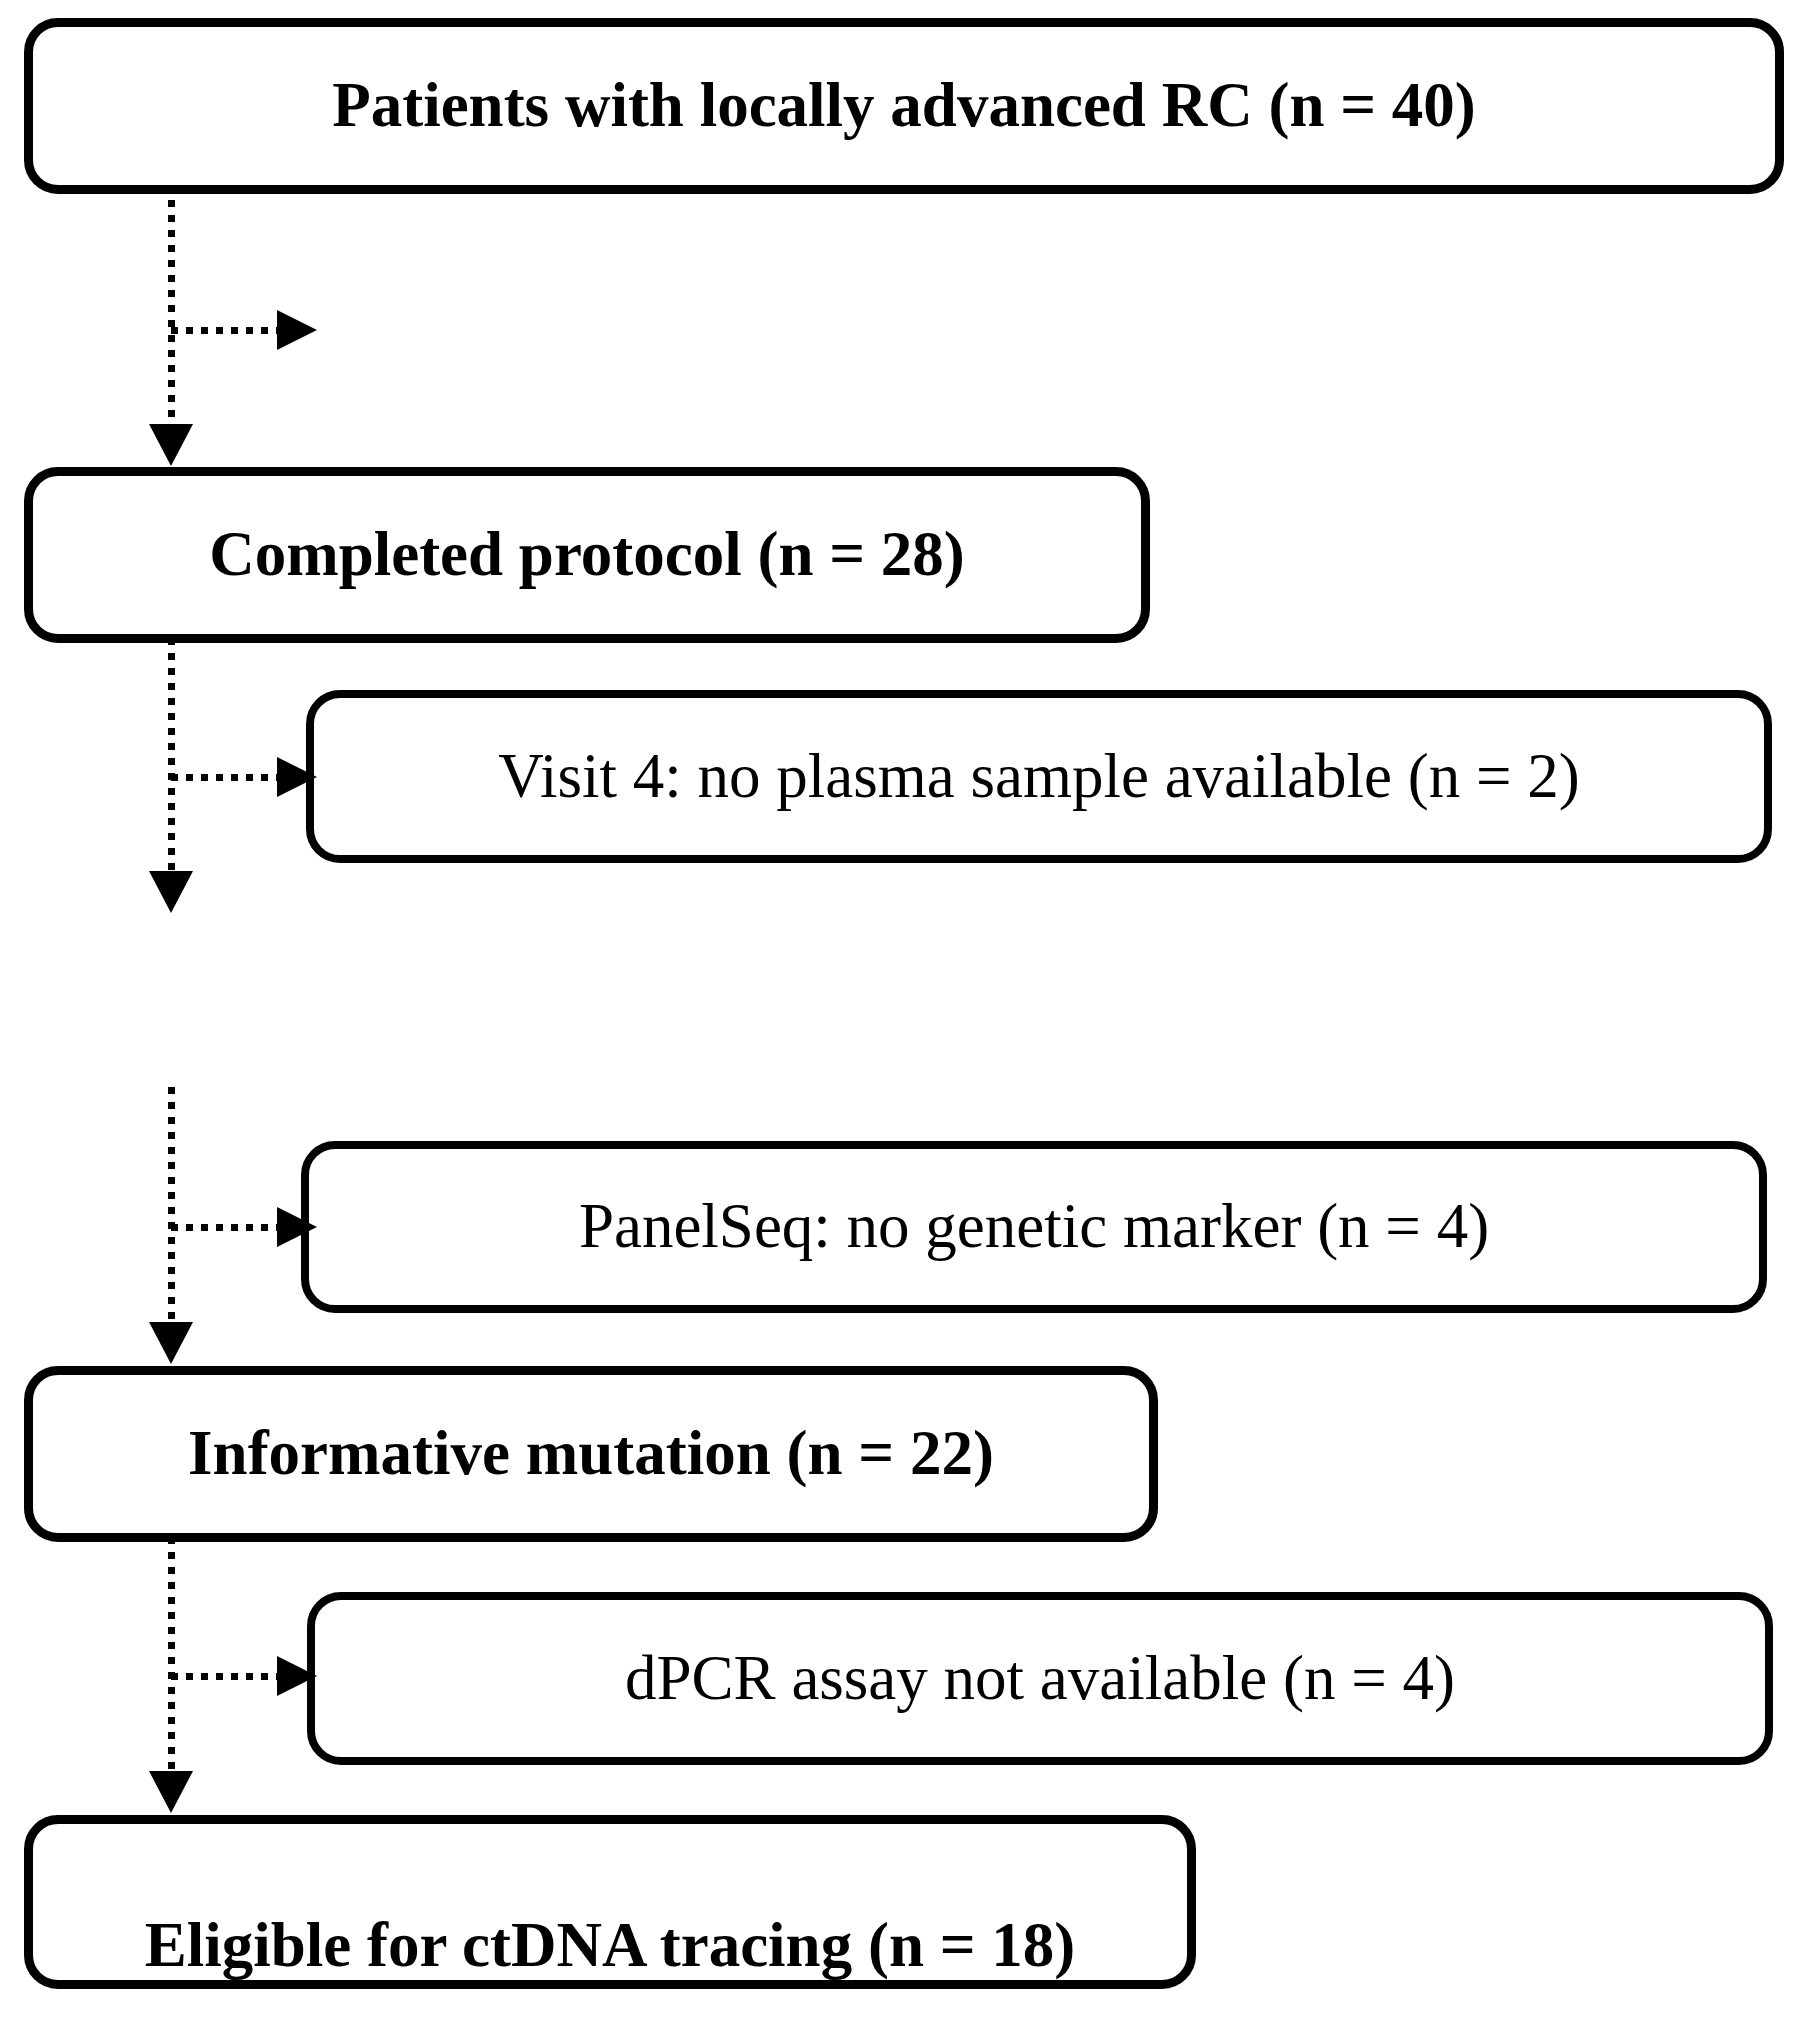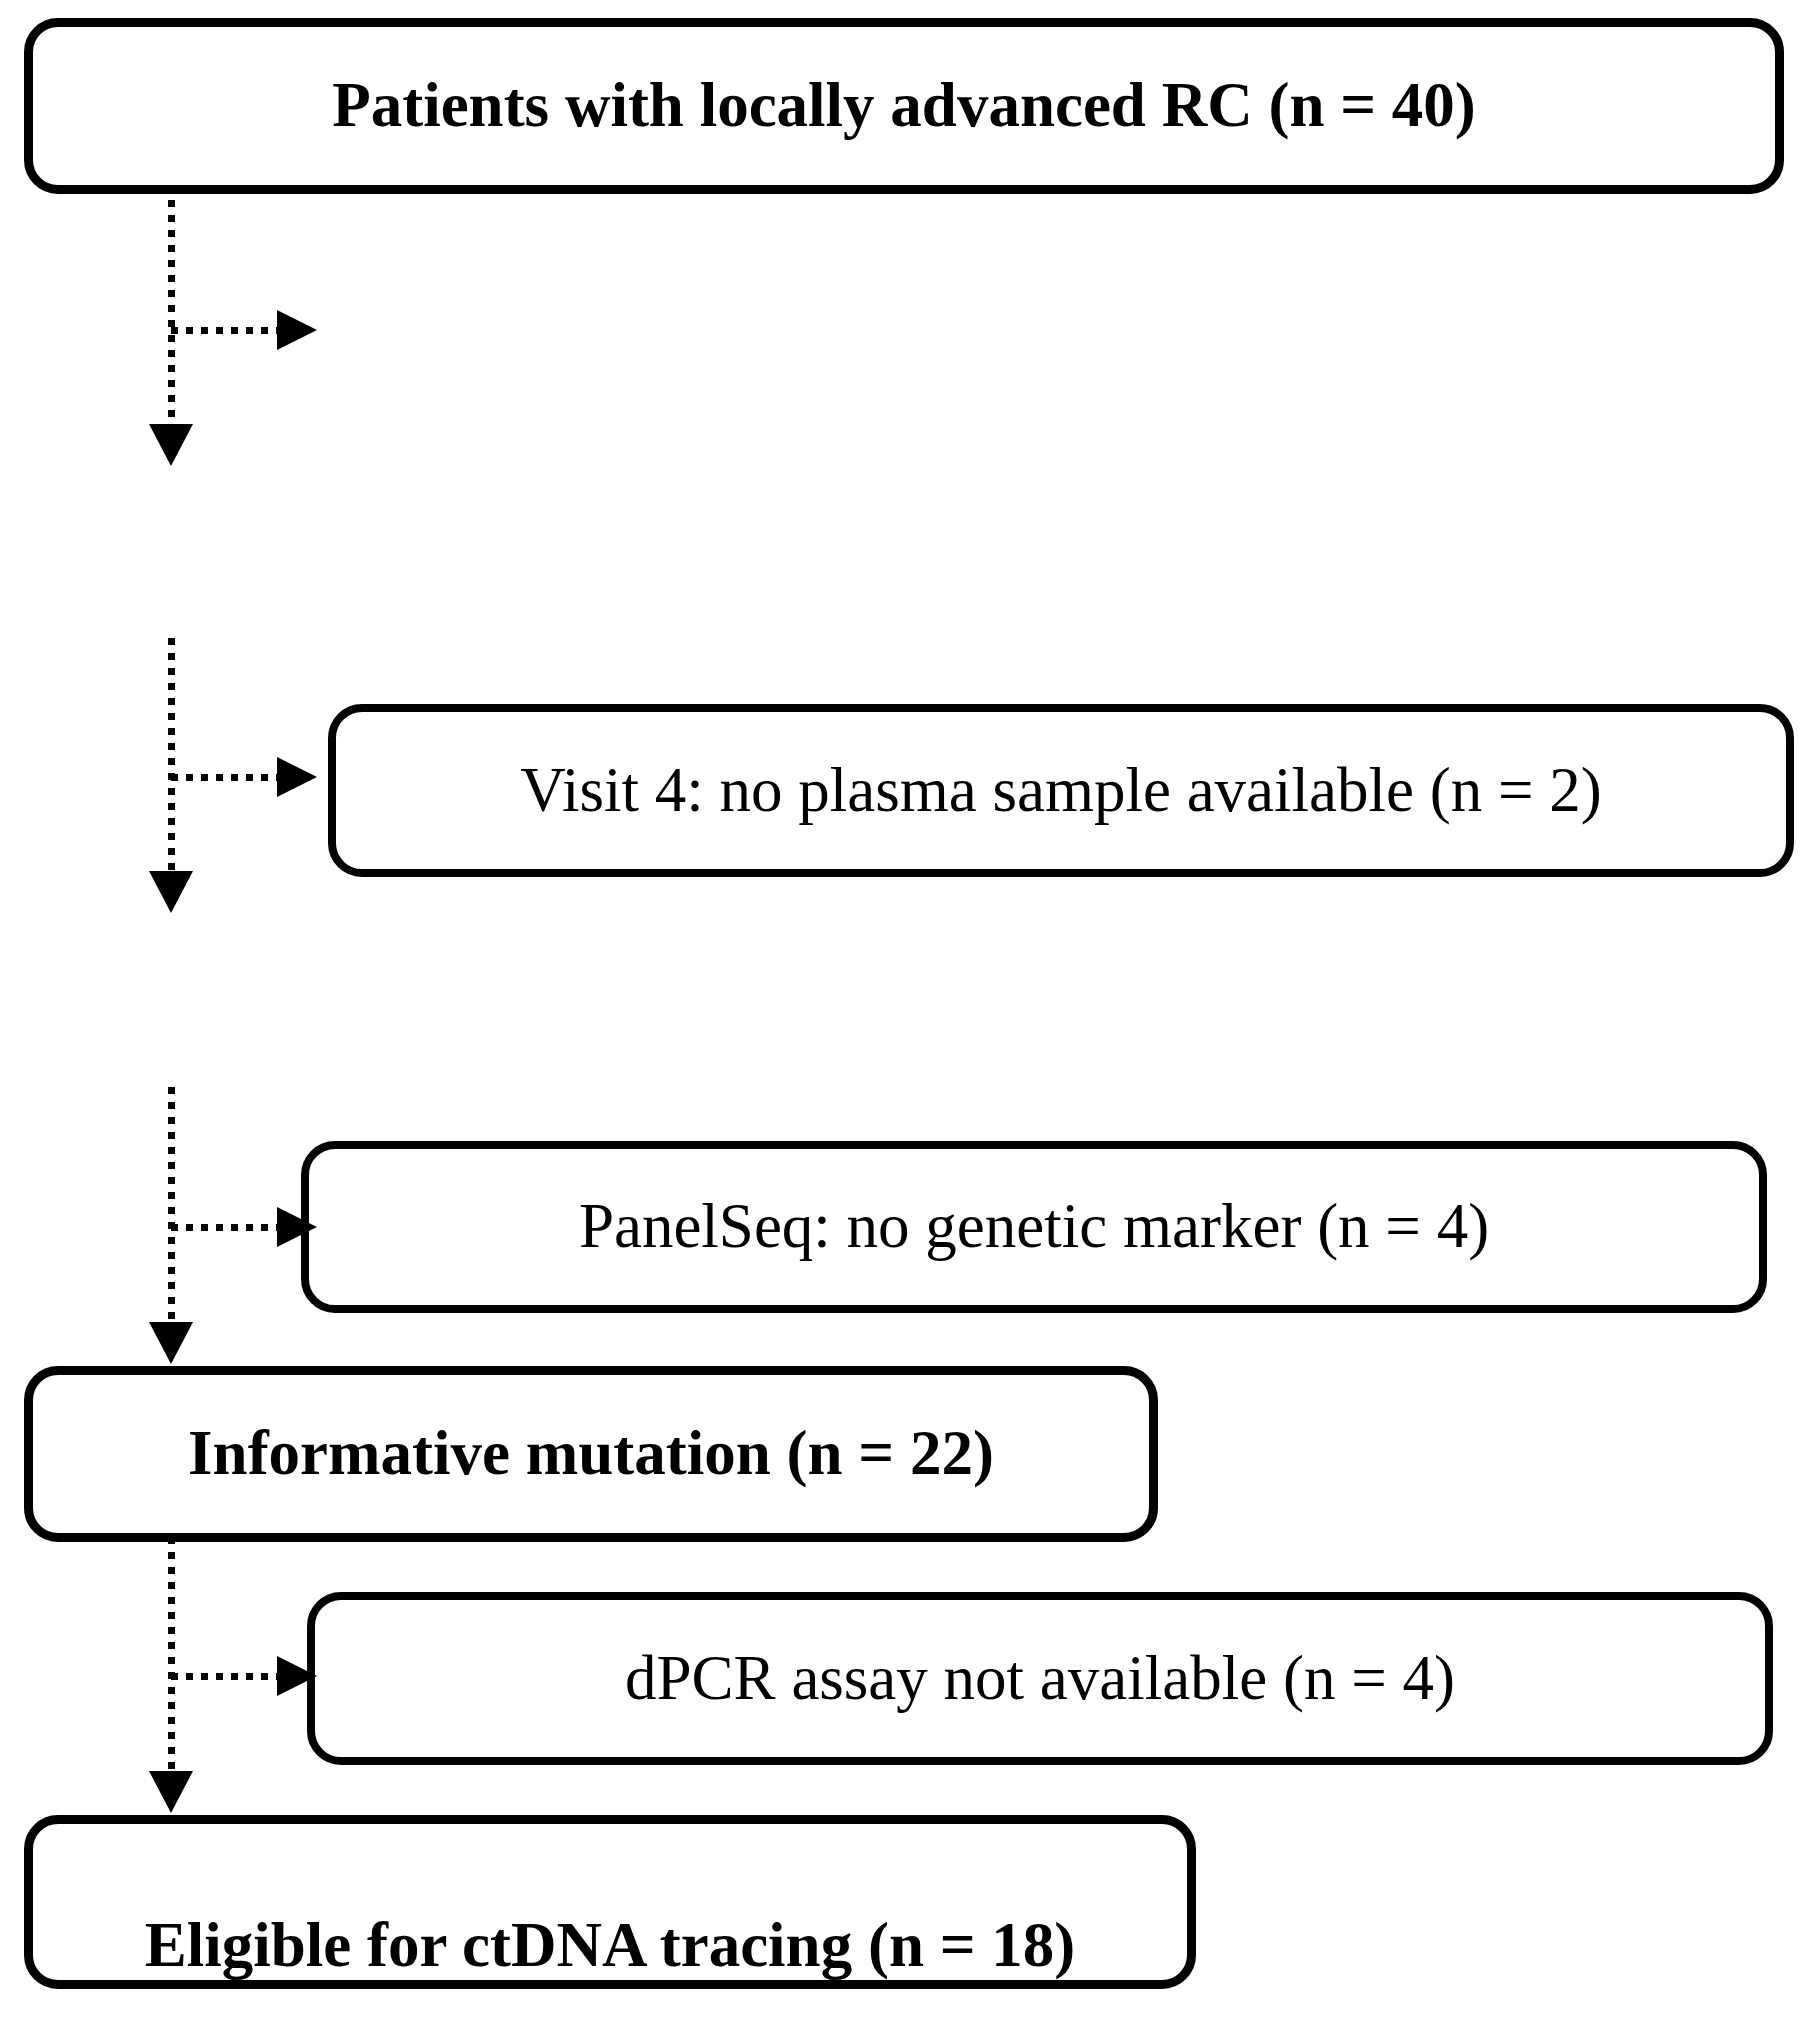--- a/index.html
+++ b/index.html
@@ -31,21 +31,21 @@
 
   
   .m0 { left: 24px;  top: 18px;   width: 1760px; height: 176px; }
   .m1 { left: 24px;  top: 467px;  width: 1126px; height: 176px; }
   .m2 { left: 24px;  top: 915px;  width: 1128px; height: 177px; }
   .m3 { left: 24px;  top: 1366px; width: 1134px; height: 176px; }
   .m4 { left: 24px;  top: 1815px; width: 1172px; height: 174px; align-items: flex-end; }
 
   
   .s0 { left: 317px; top: 243px;  width: 1466px; height: 174px; }
-  .s1 { left: 328px; top: 690px;  width: 1466px; height: 173px; margin-top: 14px; }
+  .s1 { left: 306px; top: 690px;  width: 1466px; height: 173px; }
   .s2 { left: 301px; top: 1141px; width: 1466px; height: 172px; }
   .s3 { left: 307px; top: 1592px; width: 1466px; height: 173px; }
 
   
   .vdash {
     position: absolute;
     left: 168px;
     width: 7px;
     background-image: repeating-linear-gradient(to bottom, var(--line, #000000) 0 7px, transparent 7px 15px);
   }
@@ -96,20 +96,23 @@
   .r3 { top: 1656px; }
 </style>
 </head>
 <body>
 
 <div class="canvas" style="--line: #000000; --text: #000000; --fill: #ffffff; --bg: #ffffff;">
 
   <div class="box node m0">
     <span>Patients with locally advanced RC (n = 40)</span>
   </div>
+  <div class="box node m1">
+    <span>Completed protocol (n = 28)</span>
+  </div>
   <div class="box node m3">
     <span>Informative mutation (n = 22)</span>
   </div>
   <div class="box node m4">
     <span>Eligible for ctDNA tracing (n = 18)</span>
   </div>
 
   <div class="box excl s1">
     <span>Visit 4: no plasma sample available (n = 2)</span>
   </div>

